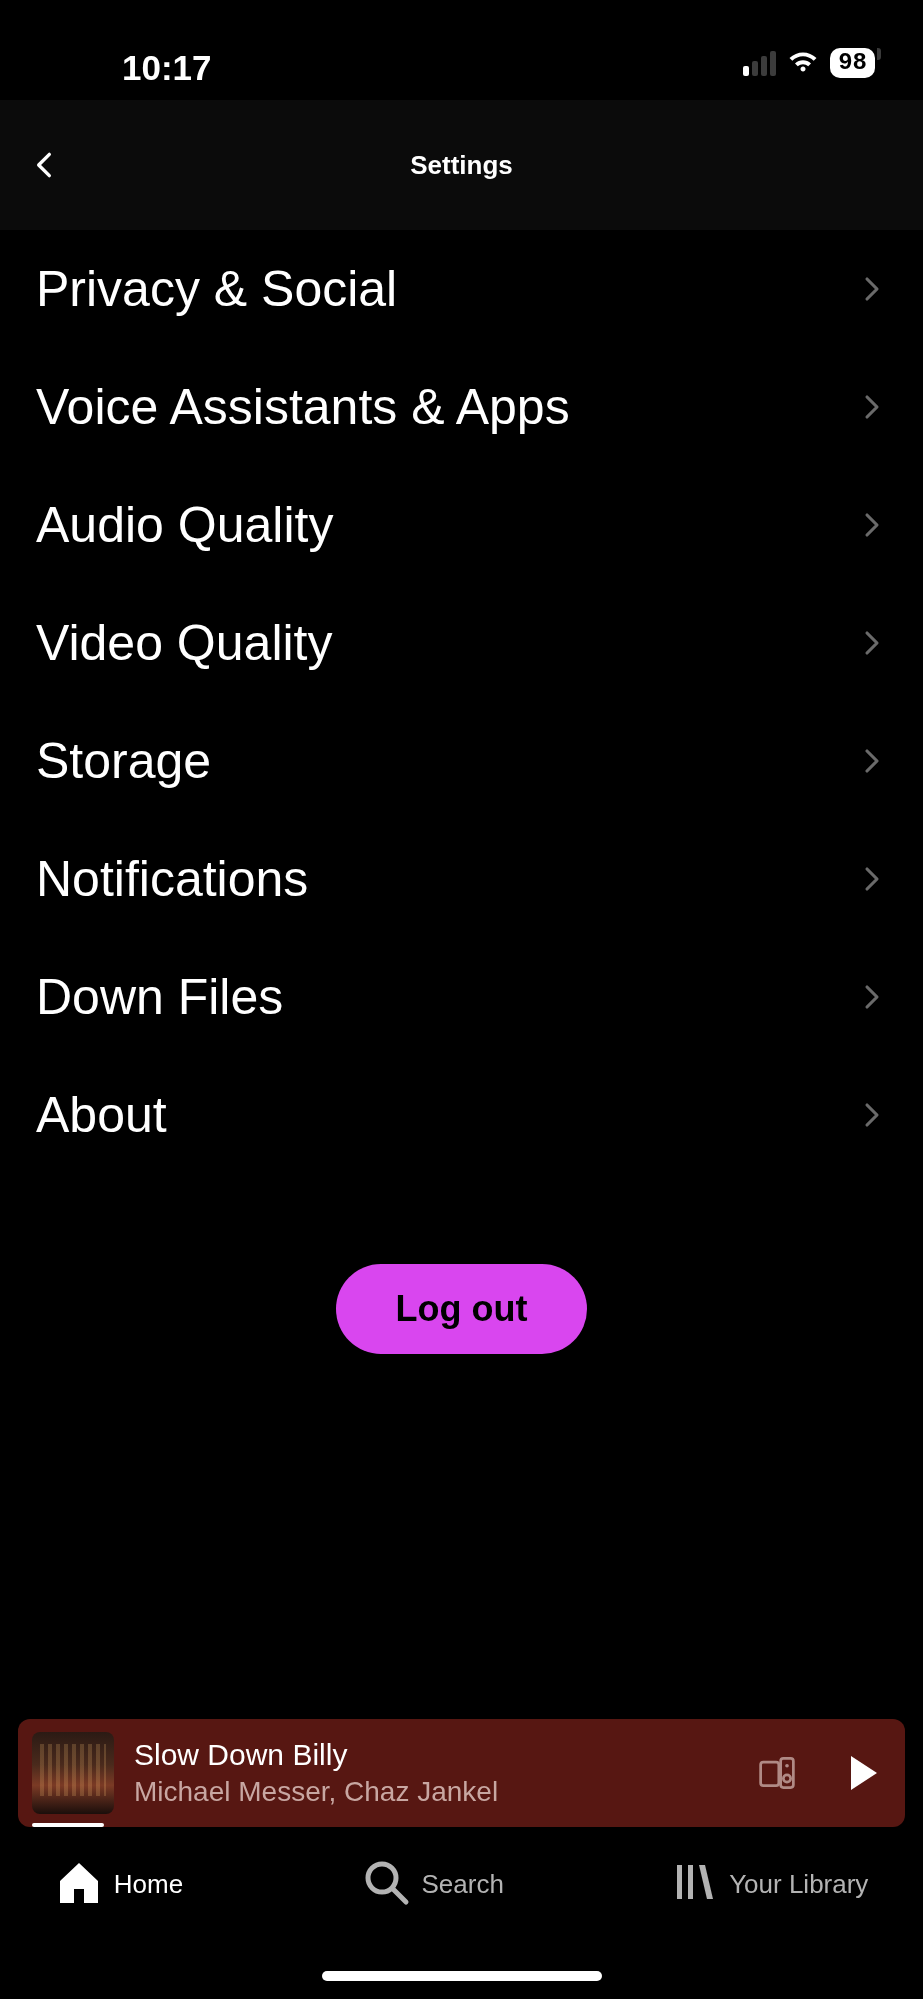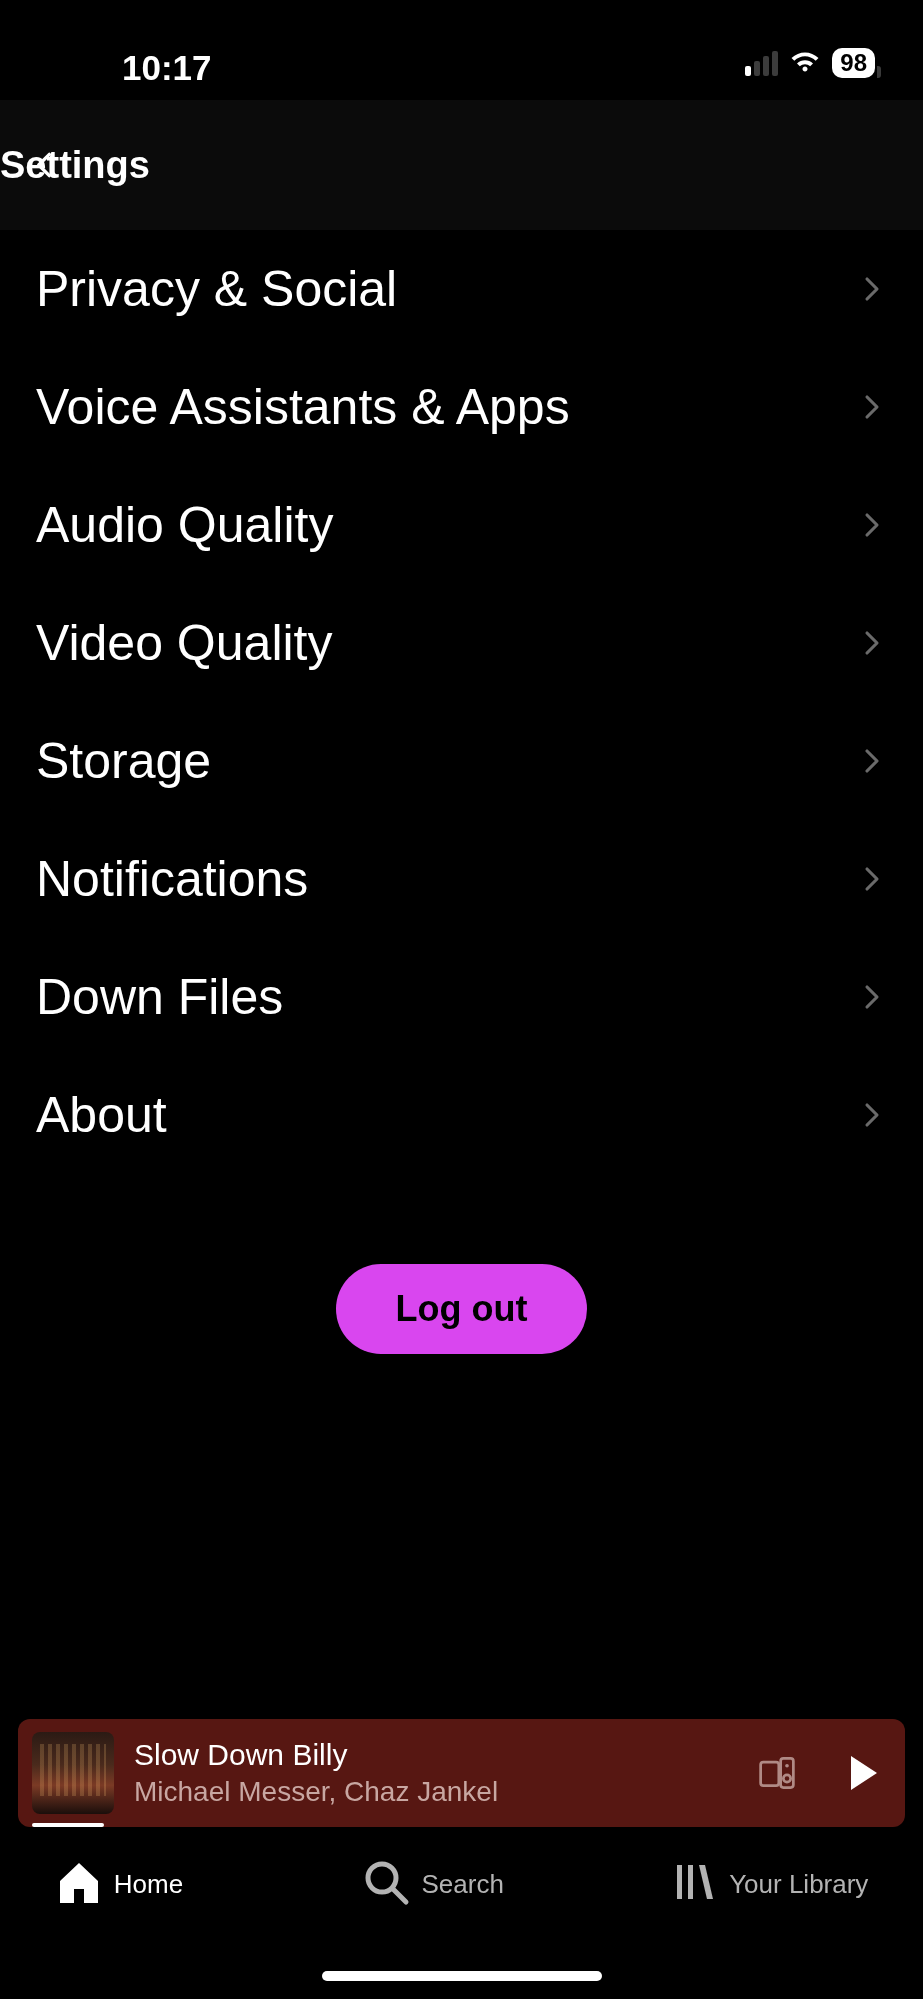--- a/index.html
+++ b/index.html
@@ -50,21 +50,22 @@
       background: #3c3c3c;
       border-radius: 2px;
     }
     .signal-bars .bar:nth-child(1){ height: 10px; background:#fff;}
     .signal-bars .bar:nth-child(2){ height: 15px;}
     .signal-bars .bar:nth-child(3){ height: 20px;}
     .signal-bars .bar:nth-child(4){ height: 25px;}
     .wifi { width: 34px; height: 24px; }
     .battery-pill {
       display:flex;
-      align-items:flex-end;
+      align-items:flex-start;
+      font-family:Liberation Mono, monospace;
     }
     .battery-box {
       background: #ffffff;
       color: #000000;
       font-size: 24px;
       font-weight: 700;
       border-radius: 10px;
       padding: 2px 8px;
       line-height: 1;
       height: 30px;
@@ -87,21 +88,22 @@
       position: relative;
       background: #0b0b0b;
     }
     .back-chevron {
       width: 32px; height: 32px;
       color:#fff;
     }
     .header-title {
       position: absolute;
       left: 0; right: 0;
-      font-size: 38px;
+      text-align: center;
+      font-size: 26px;
       font-weight: 700;
     }
     
     .settings-list {
       display:flex;
       flex-direction: column;
     }
     .settings-item {
       display:flex;
       align-items:center;

